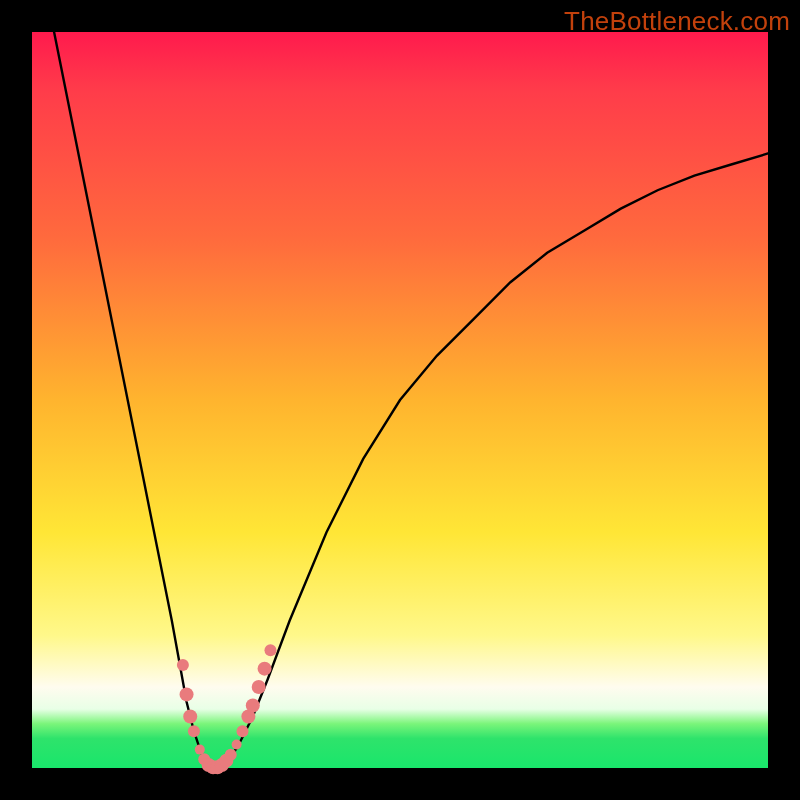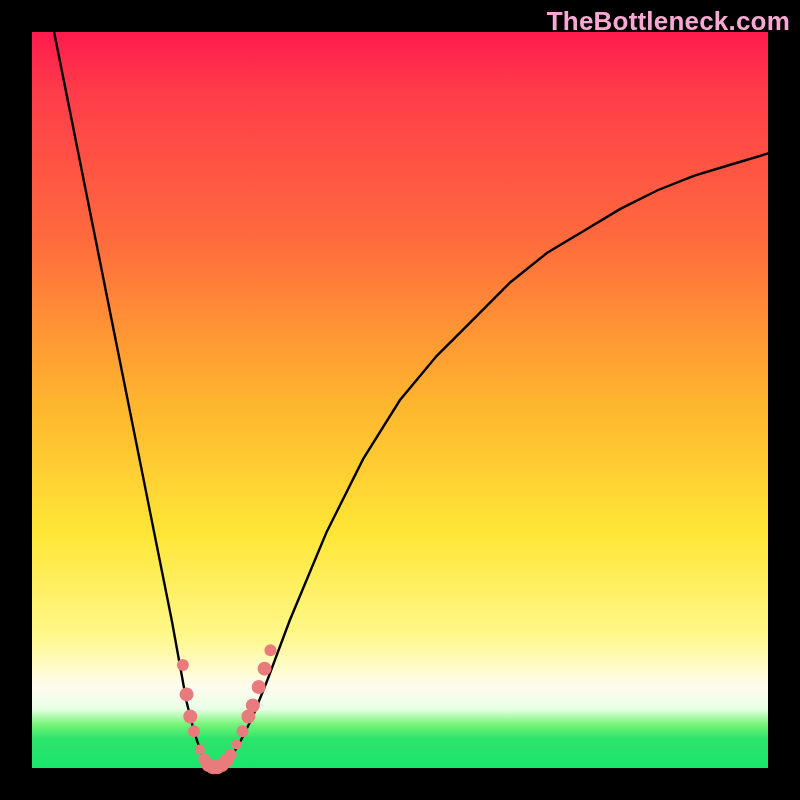--- a/index.html
+++ b/index.html
@@ -38,23 +38,23 @@
       #e8ffe6 92%,
       #7af57a 94%,
       #2ee36b 96%,
       #19e66b 100%
     );
   }
   .attribution {
     position: absolute;
     top: 6px;
     right: 10px;
-    color: #f9a8d4;
+    color: #c2410c;
     font-size: 26px;
-    font-weight: 700;
+    font-weight: 400;
     letter-spacing: 0.2px;
     z-index: 5;
     user-select: none;
   }
   svg.curve {
     position: absolute;
     left: 0;
     top: 0;
     width: 736px;
     height: 736px;

